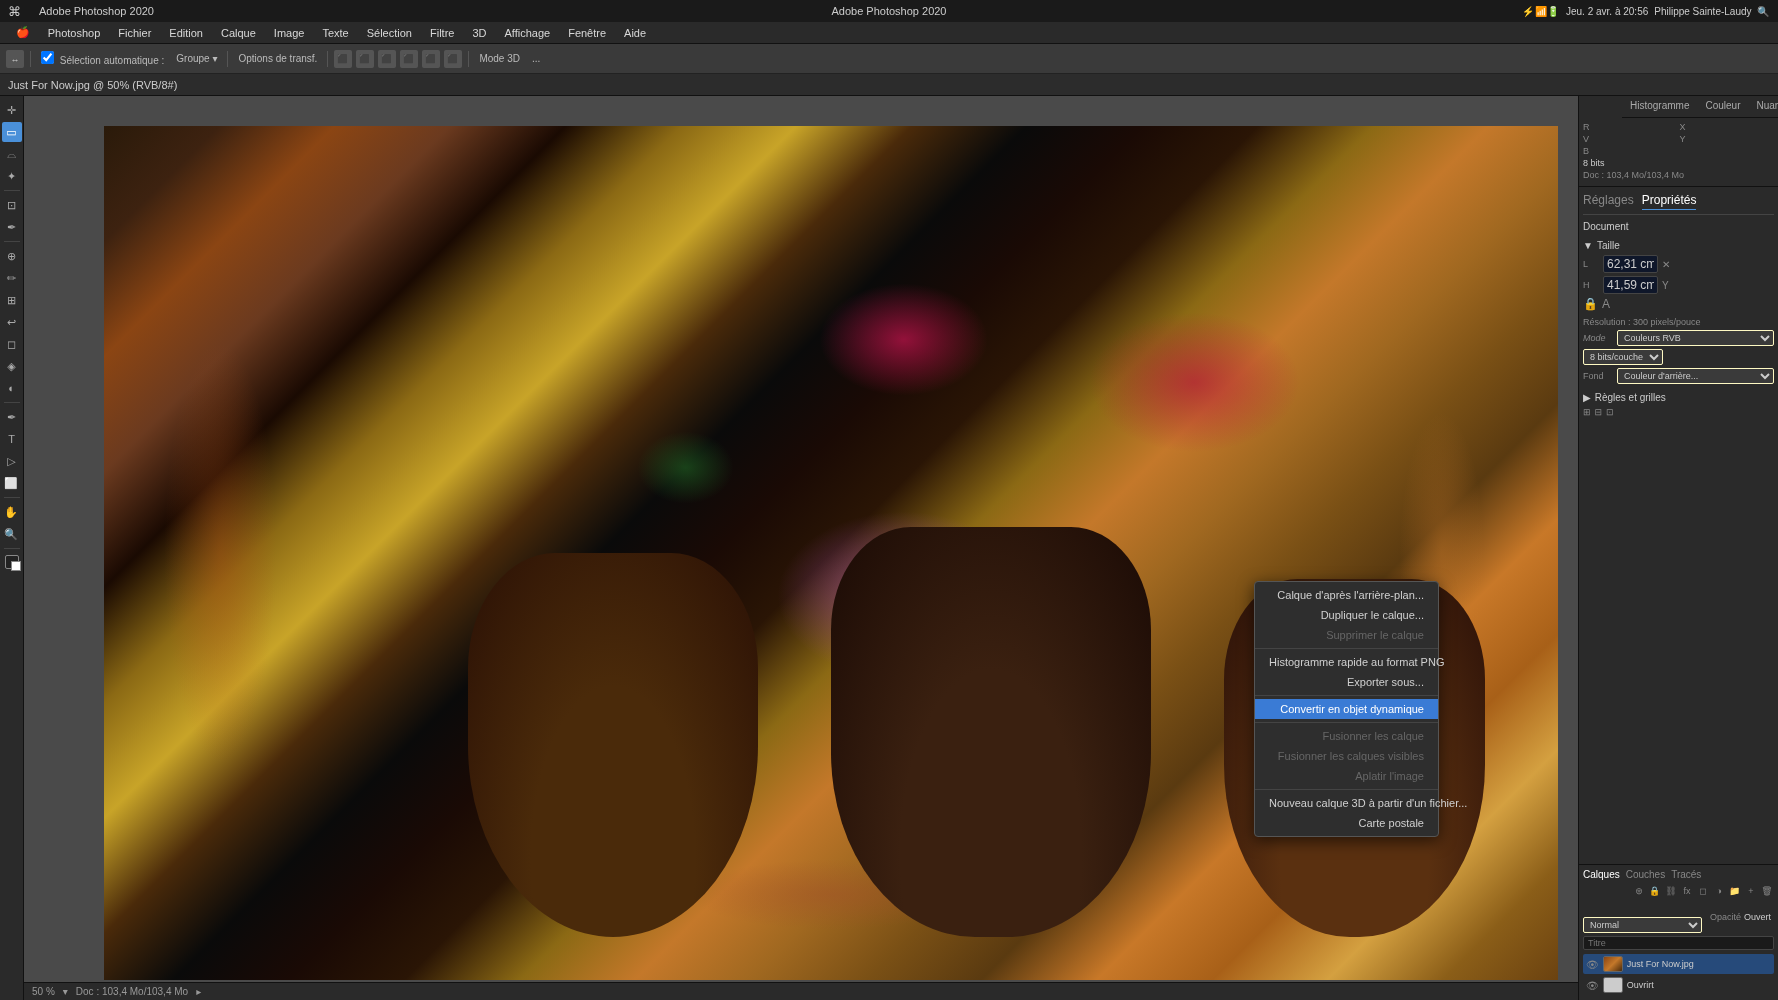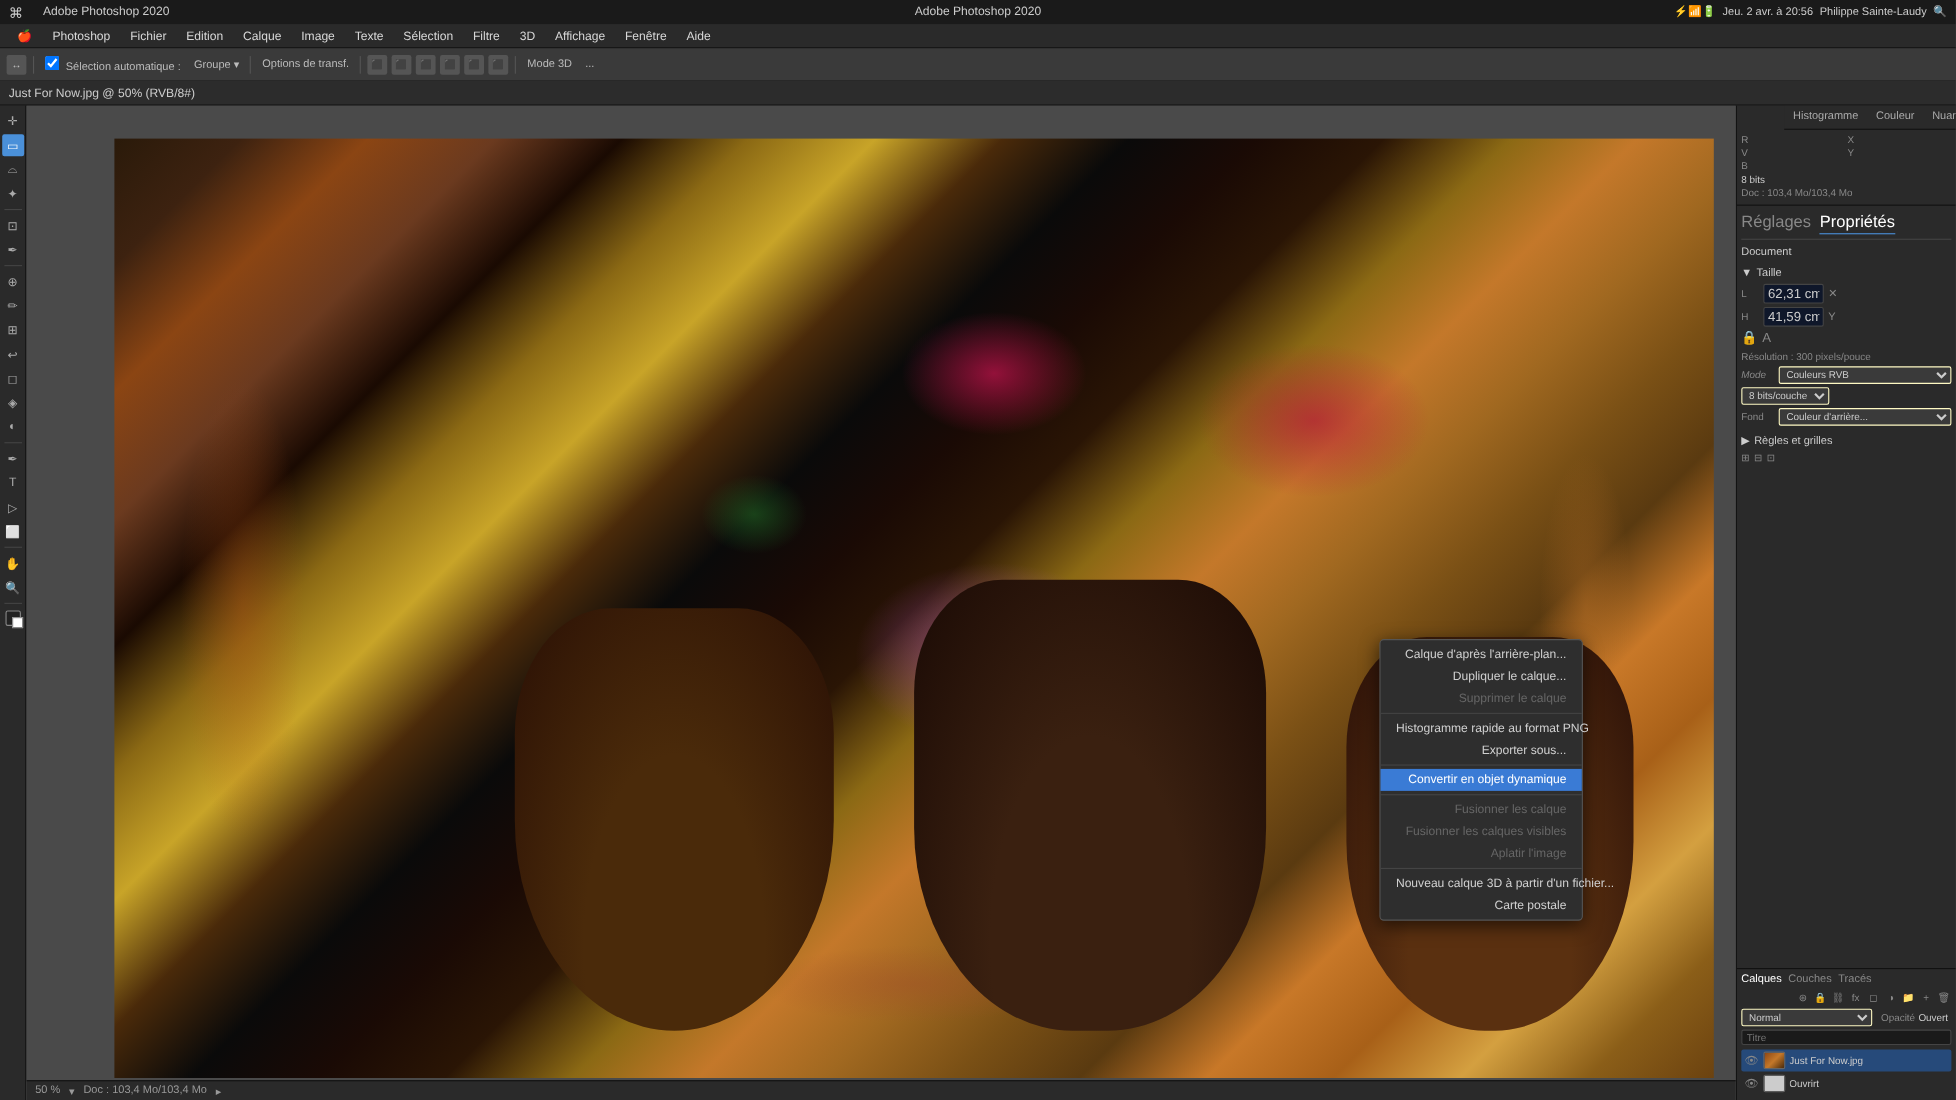--- a/index.html
+++ b/index.html
@@ -276,21 +276,21 @@
       padding: 4px;
     }
     .props-tabs {
       display: flex;
       gap: 8px;
       margin-bottom: 6px;
       border-bottom: 1px solid #444;
       padding-bottom: 4px;
     }
     .props-tab {
-      font-size: 15px;
+      font-size: 12px;
       color: #888;
       cursor: pointer;
       padding: 2px 0;
     }
     .props-tab.active {
       color: #fff;
       border-bottom: 1px solid #4a90d9;
     }
     .prop-section {
       margin-bottom: 8px;
@@ -741,21 +741,21 @@
         <span class="layer-ctrl-btn">⛓</span>
         <span class="layer-ctrl-btn">fx</span>
         <span class="layer-ctrl-btn">◻</span>
         <span class="layer-ctrl-btn">◑</span>
         <span class="layer-ctrl-btn">📁</span>
         <span class="layer-ctrl-btn">+</span>
         <span class="layer-ctrl-btn">🗑</span>
       </div>
 
       <div class="blend-row">
-        <select class="blend-select" style="flex:1;">
+        <select class="blend-select" style="flex:1;margin-top:16px;">
           <option>Normal</option>
         </select>
         <span class="blend-label" style="margin-left:4px;">Opacité</span>
         <span class="opacity-val">Ouvert</span>
       </div>
 
       <div class="layers-toolbar">
         <input class="layers-search" type="text" placeholder="Titre" style="">
       </div>
 

